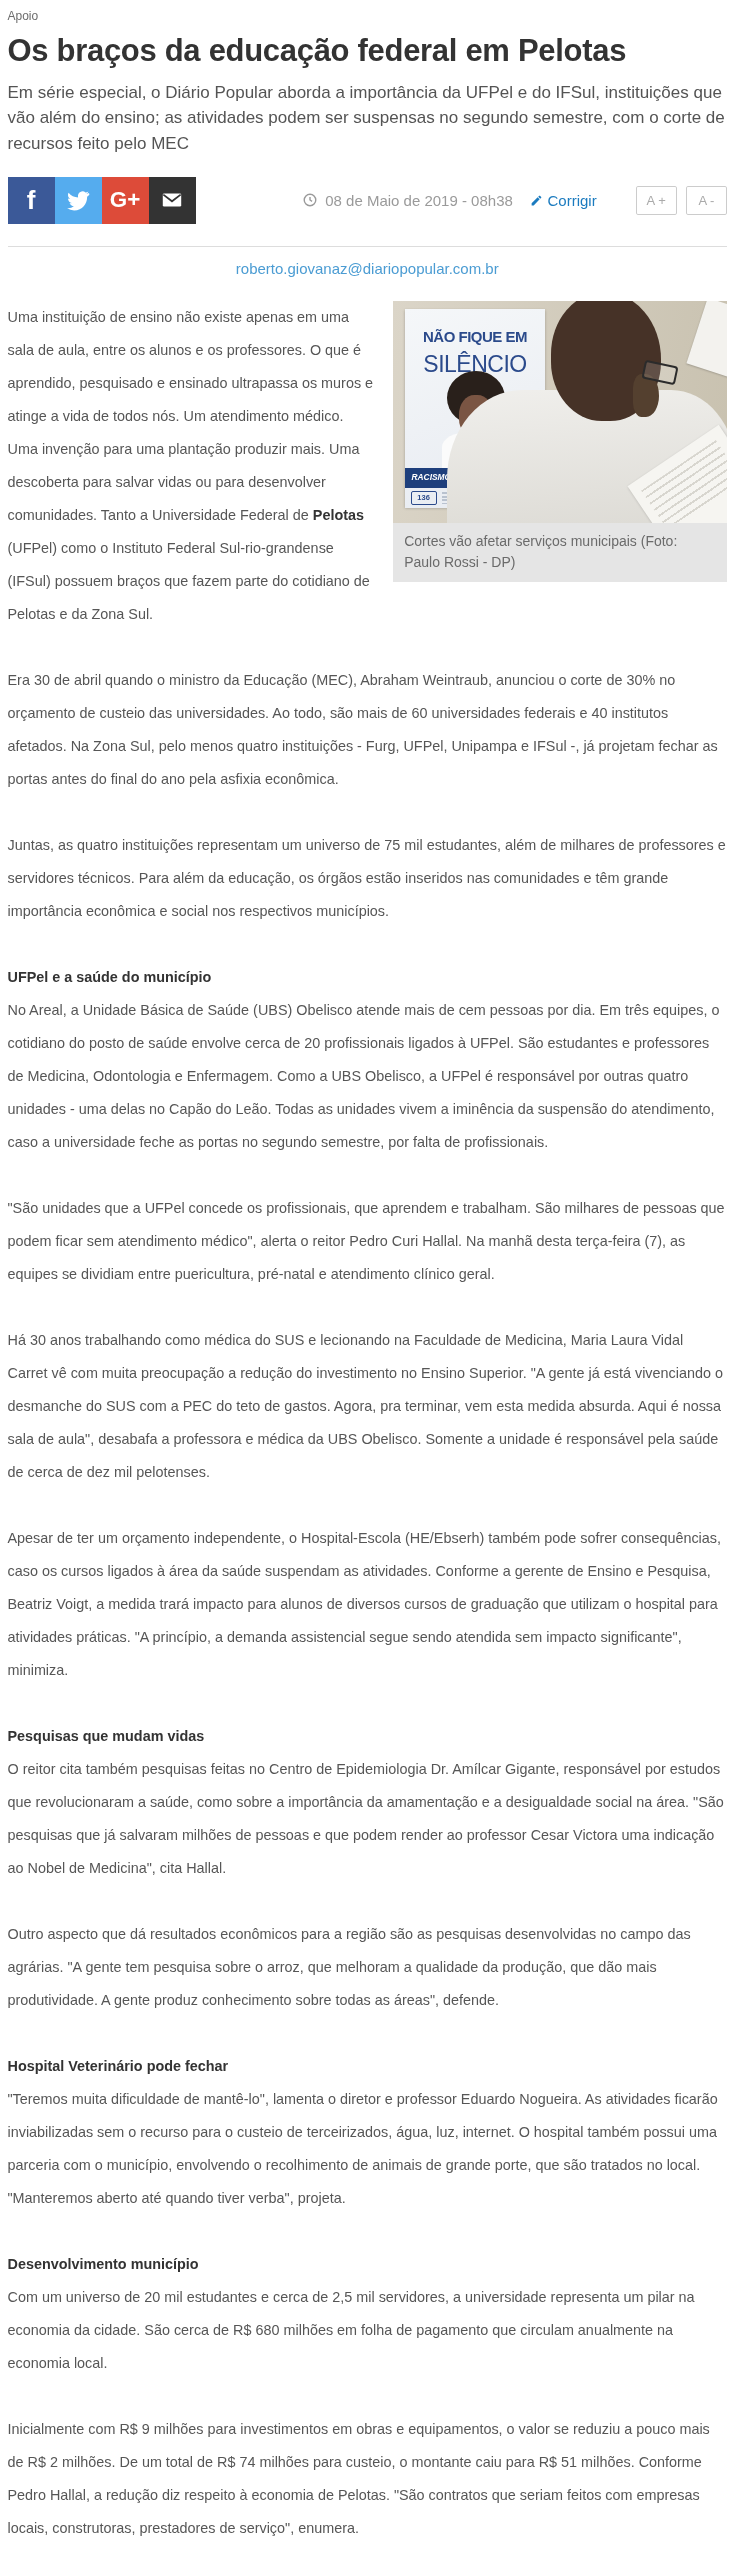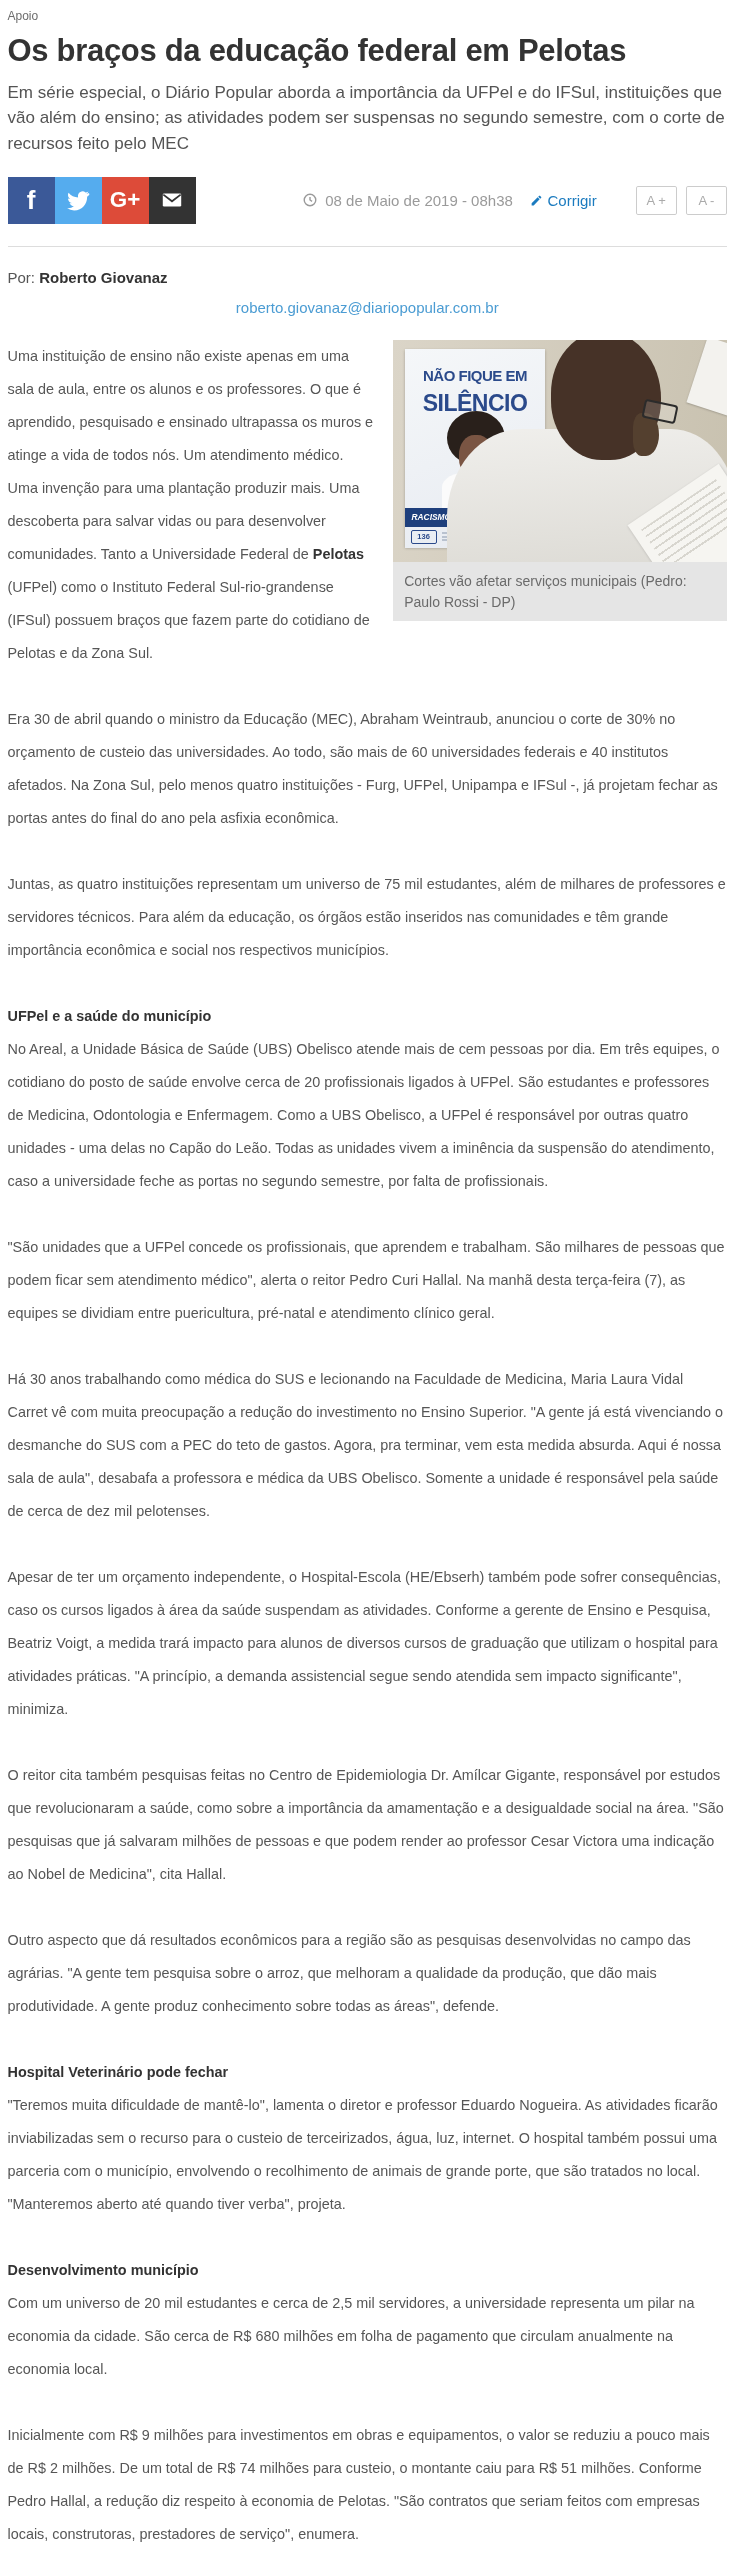--- a/index.html
+++ b/index.html
@@ -23,21 +23,21 @@
   .byline strong{color:#333;}
   a.email{display:block;font-size:15px;margin:13px 0 24px;text-decoration:none;cursor:pointer;text-align:center;}
   .article-body{font-size:14.4px;line-height:33px;color:#565656;}
   .article-body .para{margin:0 0 33px;}
   .article-body .subhead{font-size:14.4px;color:#333;font-weight:normal;margin:0;}
   .article-body .speaker strong,.article-body .para strong,.serie-line strong{color:#333;}
   figure.art-fig{float:right;width:334px;margin:0 0 17px 17px;padding:0;}
   .photo{position:relative;width:334px;height:222px;overflow:hidden;background:linear-gradient(100deg,#dbd5c8,#c8c1af);}
   .poster{position:absolute;left:12px;top:8.4px;width:140px;height:199px;background:linear-gradient(160deg,#f5f7f9,#e7ebf1);box-shadow:0 0.9px 2.8px rgba(0,0,0,.25);text-align:center;}
   .poster .l1{font-size:15px;font-weight:bold;color:#2b4a8b;margin-top:10.3px;letter-spacing:-0.5px;}
-  .poster .l2{font-size:23px;font-weight:bold;color:#2b4a8b;letter-spacing:-0.5px;line-height:1;}
+  .poster .l2{font-size:23px;font-weight:normal;color:#2b4a8b;letter-spacing:-0.5px;line-height:1;}
   .afro{position:absolute;left:42px;top:62px;width:58px;height:54px;border-radius:50%;background:#29201b;}
   .pface{position:absolute;left:54px;top:86px;width:34px;height:43px;border-radius:45%;background:#7a5543;}
   .pshirt{position:absolute;left:37px;top:123px;width:67px;height:37px;border-radius:40% 40% 0 0;background:#fbfbfb;}
   .pband{position:absolute;left:0;bottom:20.5px;width:100%;height:19.6px;background:#1e3f7c;color:#fff;font-size:8.4px;font-weight:bold;font-style:italic;line-height:19.6px;text-align:left;padding-left:6.5px;box-sizing:border-box;}
   .pbadge{position:absolute;left:5.6px;bottom:3.7px;width:24px;height:12px;border:0.9px solid #2b4a8b;border-radius:2px;color:#2b4a8b;font-size:7.5px;font-weight:bold;line-height:12px;}
   .ptiny{position:absolute;left:37px;bottom:4.7px;width:84px;height:11.2px;background:repeating-linear-gradient(#b9c2cf 0 1.9px,transparent 1.9px 3.7px);}
   .paper2{position:absolute;left:303px;top:1.9px;width:45px;height:69px;background:#f3f2ee;transform:rotate(18deg);box-shadow:0 0.9px 1.9px rgba(0,0,0,.2);}
   .plate{position:absolute;left:220px;top:112px;width:24px;height:24px;background:#d9d3c3;border-radius:2.8px;box-shadow:inset 0 0 0 1.9px #cfc8b6;}
   .plate:after{content:"";position:absolute;left:5.6px;top:6.5px;width:13px;height:4.7px;background:#efe9d8;border:0.9px solid #b9b2a0;}
   .switch{position:absolute;left:246px;top:104px;width:24px;height:44px;background:#f4f2ee;border-radius:3.7px;box-shadow:0 0.9px 2.8px rgba(0,0,0,.3);}
@@ -98,24 +98,20 @@
       </a>
       <div class="font-btns">
         <button>A +</button>
         <button>A -</button>
       </div>
     </div>
   </div>
 
   <hr class="div">
 
-  <div class="byline">
-    <span>Por:</span>
-    <strong>Roberto Giovanaz</strong>
-  </div>
   <a class="email" style="color:#4b9cd3">roberto.giovanaz@diariopopular.com.br</a>
 
   <div class="article-body">
 
     <figure class="art-fig">
       <div class="photo">
         <div class="poster">
           <div class="l1">NÃO FIQUE EM</div>
           <div class="l2">SILÊNCIO</div>
           <div class="afro"></div>
@@ -127,32 +123,33 @@
         </div>
         <div class="paper2"></div>
         <div class="plate"></div>
         <div class="switch"></div>
         <div class="coat"></div>
         <div class="hair"></div>
         <div class="beard"></div>
         <div class="glasses"></div>
         <div class="paper1"></div>
       </div>
-      <figcaption>Cortes vão afetar serviços municipais (Pedro: Paulo Rossi - DP)</figcaption>
+      <figcaption>Cortes vão afetar serviços municipais (Foto: Paulo Rossi - DP)</figcaption>
     </figure>
 
     <div>
         <p class="para"><span>Uma instituição de ensino não existe apenas em uma sala de aula, entre os alunos e os professores. O que é aprendido, pesquisado e ensinado ultrapassa os muros e atinge a vida de todos nós. Um atendimento médico. Uma invenção para uma plantação produzir mais. Uma descoberta para salvar vidas ou para desenvolver comunidades. Tanto a Universidade Federal de </span><strong>Pelotas</strong><span> (UFPel) como o Instituto Federal Sul-rio-grandense (IFSul) possuem braços que fazem parte do cotidiano de Pelotas e da Zona Sul.</span></p>
         <p class="para"><span>Era 30 de abril quando o ministro da Educação (MEC), Abraham Weintraub, anunciou o corte de 30% no orçamento de custeio das universidades. Ao todo, são mais de 60 universidades federais e 40 institutos afetados. Na Zona Sul, pelo menos quatro instituições - Furg, UFPel, Unipampa e IFSul -, já projetam fechar as portas antes do final do ano pela asfixia econômica.</span></p>
         <p class="para"><span>Juntas, as quatro instituições representam um universo de 75 mil estudantes, além de milhares de professores e servidores técnicos. Para além da educação, os órgãos estão inseridos nas comunidades e têm grande importância econômica e social nos respectivos municípios.</span></p>
         <h3 class="subhead"><strong>UFPel e a saúde do município</strong></h3>
         <p class="para"><span>No Areal, a Unidade Básica de Saúde (UBS) Obelisco atende mais de cem pessoas por dia. Em três equipes, o cotidiano do posto de saúde envolve cerca de 20 profissionais ligados à UFPel. São estudantes e professores de Medicina, Odontologia e Enfermagem. Como a UBS Obelisco, a UFPel é responsável por outras quatro unidades - uma delas no Capão do Leão. Todas as unidades vivem a iminência da suspensão do atendimento, caso a universidade feche as portas no segundo semestre, por falta de profissionais.</span></p>
         <p class="para"><span>"São unidades que a UFPel concede os profissionais, que aprendem e trabalham. São milhares de pessoas que podem ficar sem atendimento médico", alerta o reitor Pedro Curi Hallal. Na manhã desta terça-feira (7), as equipes se dividiam entre puericultura, pré-natal e atendimento clínico geral.</span></p>
         <p class="para"><span>Há 30 anos trabalhando como médica do SUS e lecionando na Faculdade de Medicina, Maria Laura Vidal Carret vê com muita preocupação a redução do investimento no Ensino Superior. "A gente já está vivenciando o desmanche do SUS com a PEC do teto de gastos. Agora, pra terminar, vem esta medida absurda. Aqui é nossa sala de aula", desabafa a professora e médica da UBS Obelisco. Somente a unidade é responsável pela saúde de cerca de dez mil pelotenses.</span></p>
         <p class="para"><span>Apesar de ter um orçamento independente, o Hospital-Escola (HE/Ebserh) também pode sofrer consequências, caso os cursos ligados à área da saúde suspendam as atividades. Conforme a gerente de Ensino e Pesquisa, Beatriz Voigt, a medida trará impacto para alunos de diversos cursos de graduação que utilizam o hospital para atividades práticas. "A princípio, a demanda assistencial segue sendo atendida sem impacto significante", minimiza.</span></p>
+        <h3 class="subhead"><strong>Pesquisas que mudam vidas</strong></h3>
         <p class="para"><span>O reitor cita também pesquisas feitas no Centro de Epidemiologia Dr. Amílcar Gigante, responsável por estudos que revolucionaram a saúde, como sobre a importância da amamentação e a desigualdade social na área. "São pesquisas que já salvaram milhões de pessoas e que podem render ao professor Cesar Victora uma indicação ao Nobel de Medicina", cita Hallal.</span></p>
         <p class="para"><span>Outro aspecto que dá resultados econômicos para a região são as pesquisas desenvolvidas no campo das agrárias. "A gente tem pesquisa sobre o arroz, que melhoram a qualidade da produção, que dão mais produtividade. A gente produz conhecimento sobre todas as áreas", defende.</span></p>
         <h3 class="subhead"><strong>Hospital Veterinário pode fechar</strong></h3>
         <p class="para"><span>"Teremos muita dificuldade de mantê-lo", lamenta o diretor e professor Eduardo Nogueira. As atividades ficarão inviabilizadas sem o recurso para o custeio de terceirizados, água, luz, internet. O hospital também possui uma parceria com o município, envolvendo o recolhimento de animais de grande porte, que são tratados no local. "Manteremos aberto até quando tiver verba", projeta.</span></p>
         <h3 class="subhead"><strong>Desenvolvimento município</strong></h3>
         <p class="para"><span>Com um universo de 20 mil estudantes e cerca de 2,5 mil servidores, a universidade representa um pilar na economia da cidade. São cerca de R$ 680 milhões em folha de pagamento que circulam anualmente na economia local.</span></p>
         <p class="para"><span>Inicialmente com R$ 9 milhões para investimentos em obras e equipamentos, o valor se reduziu a pouco mais de R$ 2 milhões. De um total de R$ 74 milhões para custeio, o montante caiu para R$ 51 milhões. Conforme Pedro Hallal, a redução diz respeito à economia de Pelotas. "São contratos que seriam feitos com empresas locais, construtoras, prestadores de serviço", enumera.</span></p>
       </div>
 
   </div>

